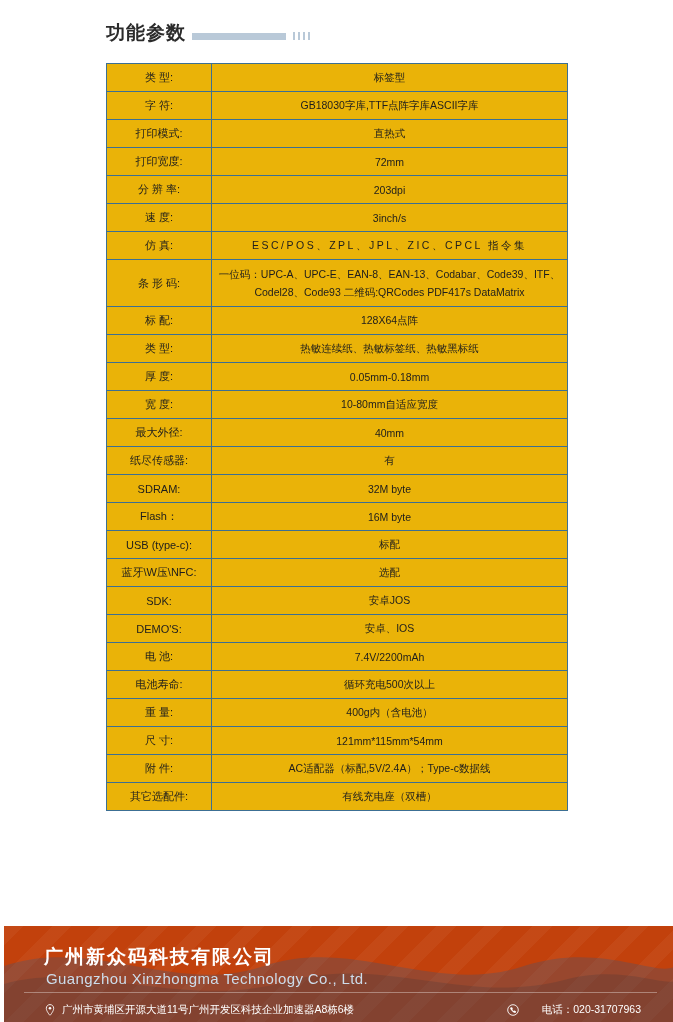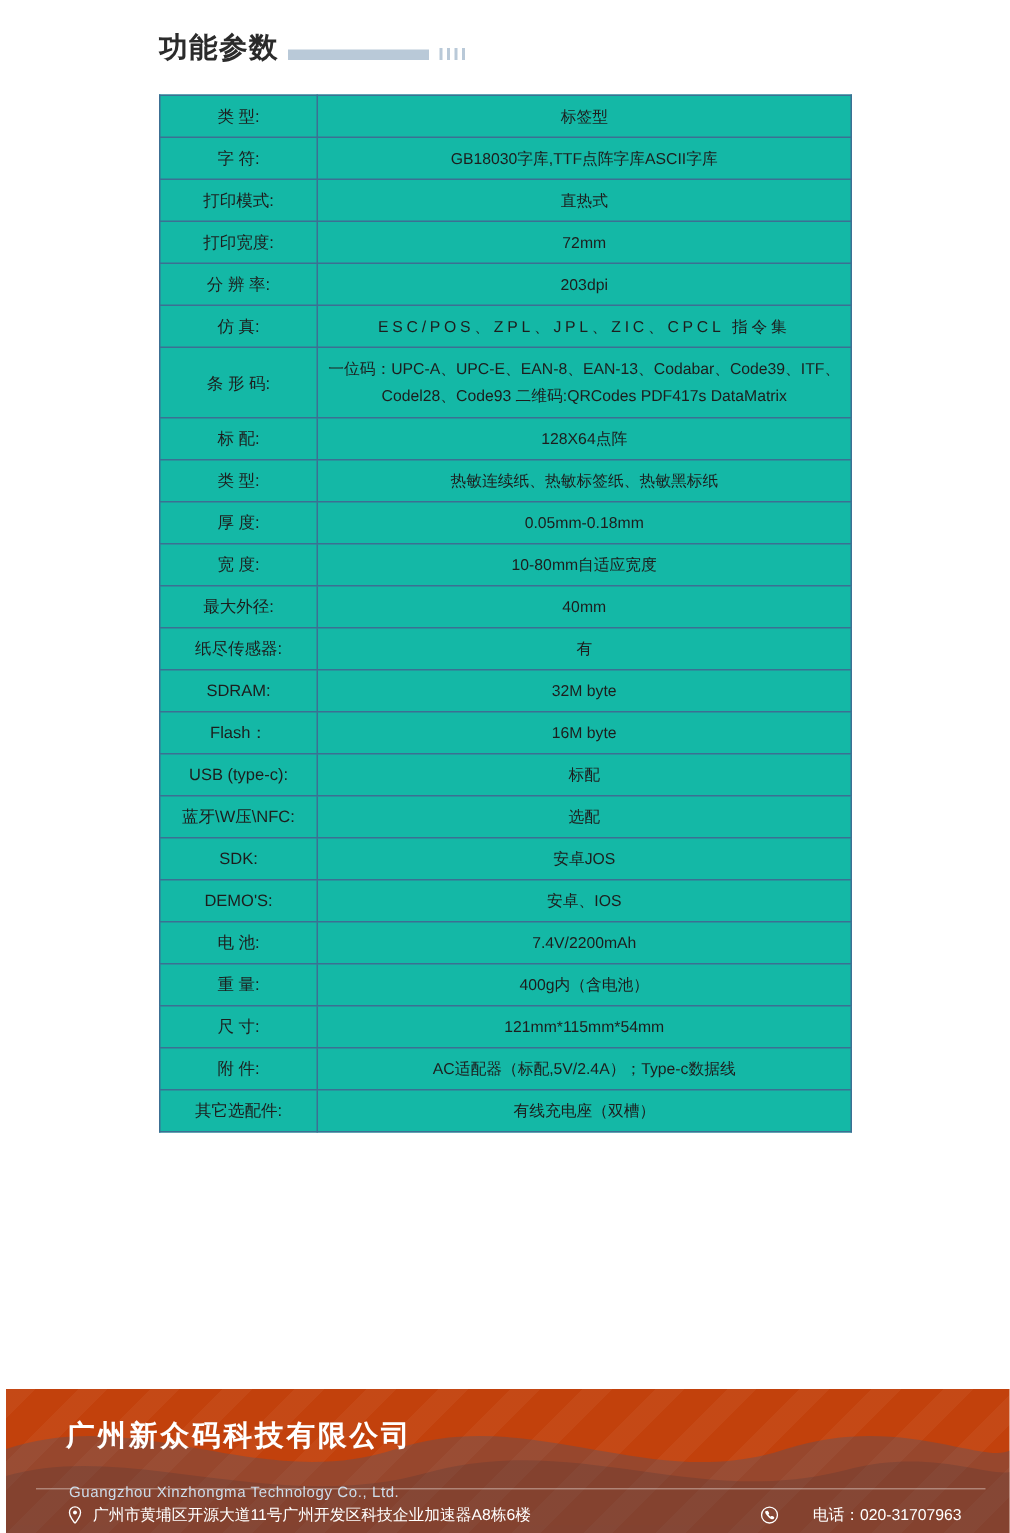--- a/index.html
+++ b/index.html
@@ -59,21 +59,21 @@
   }
 
   
   .spec-table {
     position: absolute;
     left: 106px;
     top: 63px;
     width: 462px;
     border-collapse: collapse;
     table-layout: fixed;
-    background: #14b8a6;
+    background: #eab308;
   }
   .spec-table td {
     border: 1px solid #3c6f93;
     font-size: 11px;
     color: #1d1d1d;
     padding: 0 6px;
     height: 27px;
     vertical-align: middle;
   }
   .spec-table td.label {
@@ -135,23 +135,22 @@
     color: #ffffff;
     font-size: 19px;
     font-weight: bold;
     letter-spacing: 2px;
   }
   .footer-company-en {
     position: absolute;
     left: 42px;
     top: 44px;
     color: #cddcea;
-    font-size: 10px;
+    font-size: 15px;
     letter-spacing: 0.4px;
-    margin-top: 20px;
   }
   .footer-divider {
     position: absolute;
     left: 20px;
     right: 20px;
     top: 66px;
     height: 1px;
     background: rgba(255,255,255,0.35);
   }
   .footer-bottom {
@@ -222,20 +221,24 @@
       </tr>
       <tr>
         <td class="label">打印宽度:</td>
         <td class="value">72mm</td>
       </tr>
       <tr>
         <td class="label">分 辨 率:</td>
         <td class="value">203dpi</td>
       </tr>
       <tr>
+        <td class="label">速    度:</td>
+        <td class="value">3inch/s</td>
+      </tr>
+      <tr>
         <td class="label">仿    真:</td>
         <td class="value wide-space">ESC/POS、ZPL、JPL、ZIC、CPCL 指令集</td>
       </tr>
       <tr class="tall">
         <td class="label">条 形 码:</td>
         <td class="value">
           <span class="value-multiline">
             <span class="l1">一位码：UPC-A、UPC-E、EAN-8、EAN-13、Codabar、Code39、ITF、</span>
             <span class="l2">Codel28、Code93      二维码:QRCodes PDF417s DataMatrix</span>
           </span>
@@ -285,20 +288,24 @@
         <td class="label">SDK:</td>
         <td class="value">安卓JOS</td>
       </tr>
       <tr>
         <td class="label">DEMO'S:</td>
         <td class="value">安卓、IOS</td>
       </tr>
       <tr>
         <td class="label">电    池:</td>
         <td class="value">7.4V/2200mAh</td>
+      </tr>
+      <tr>
+        <td class="label">电池寿命:</td>
+        <td class="value">循环充电500次以上</td>
       </tr>
       <tr>
         <td class="label">重    量:</td>
         <td class="value">400g内（含电池）</td>
       </tr>
       <tr>
         <td class="label">尺    寸:</td>
         <td class="value">121mm*115mm*54mm</td>
       </tr>
       <tr>

